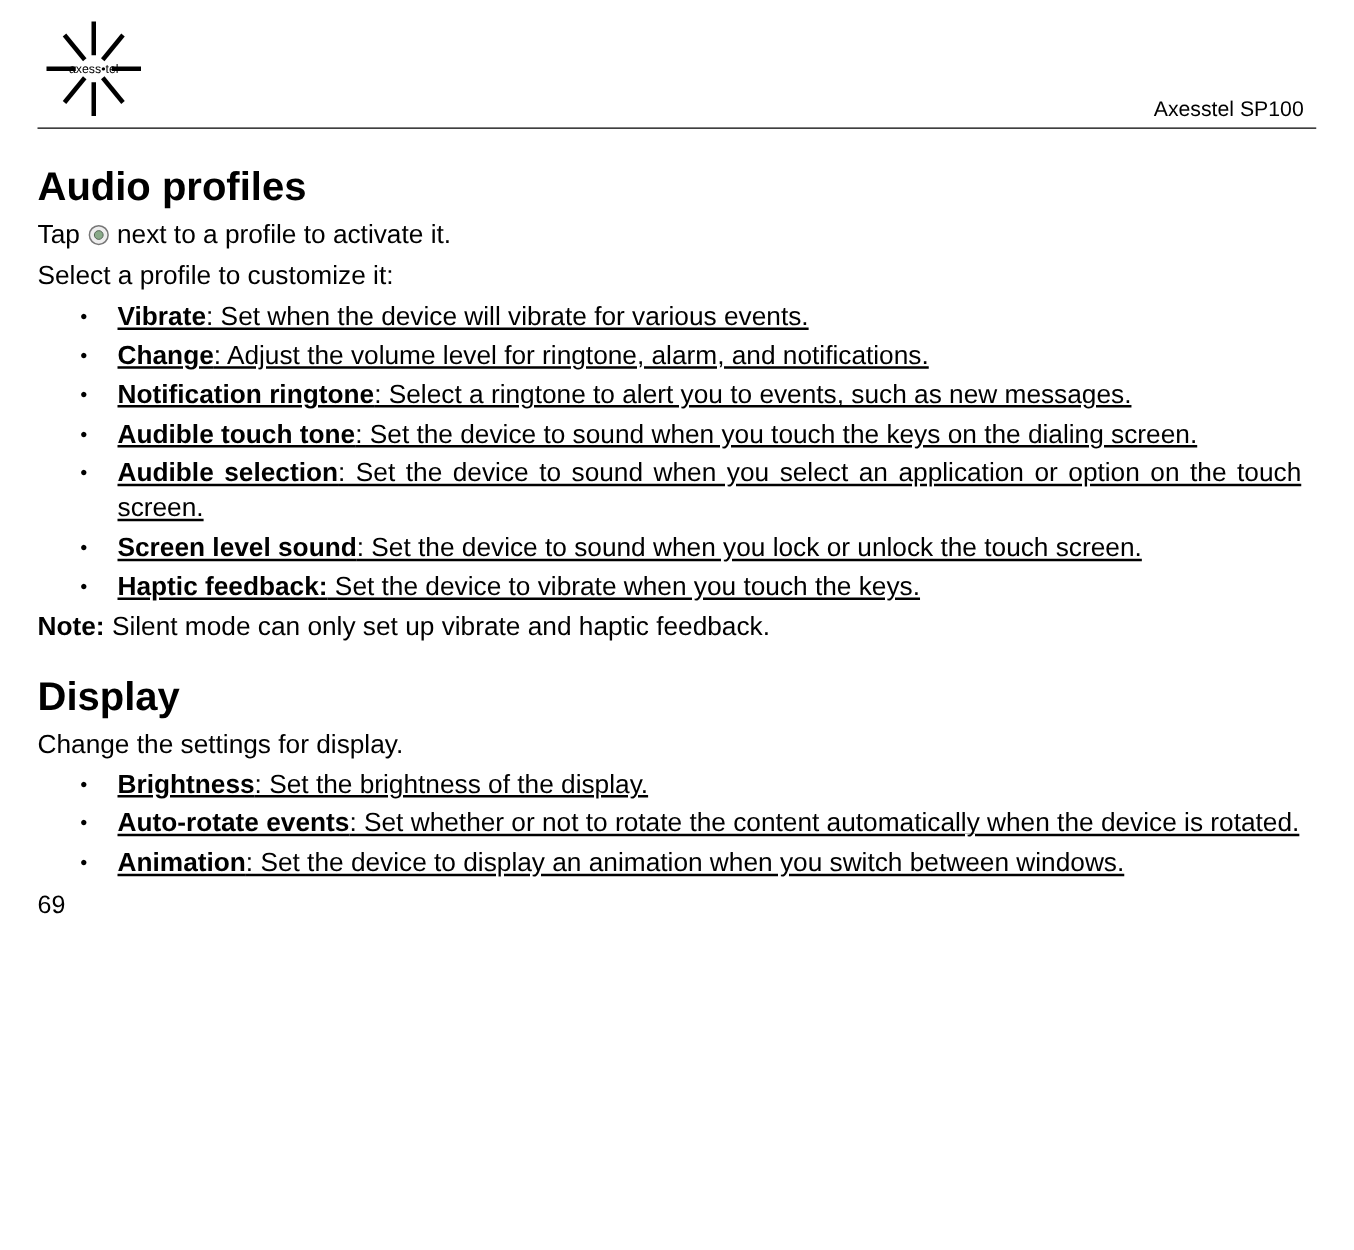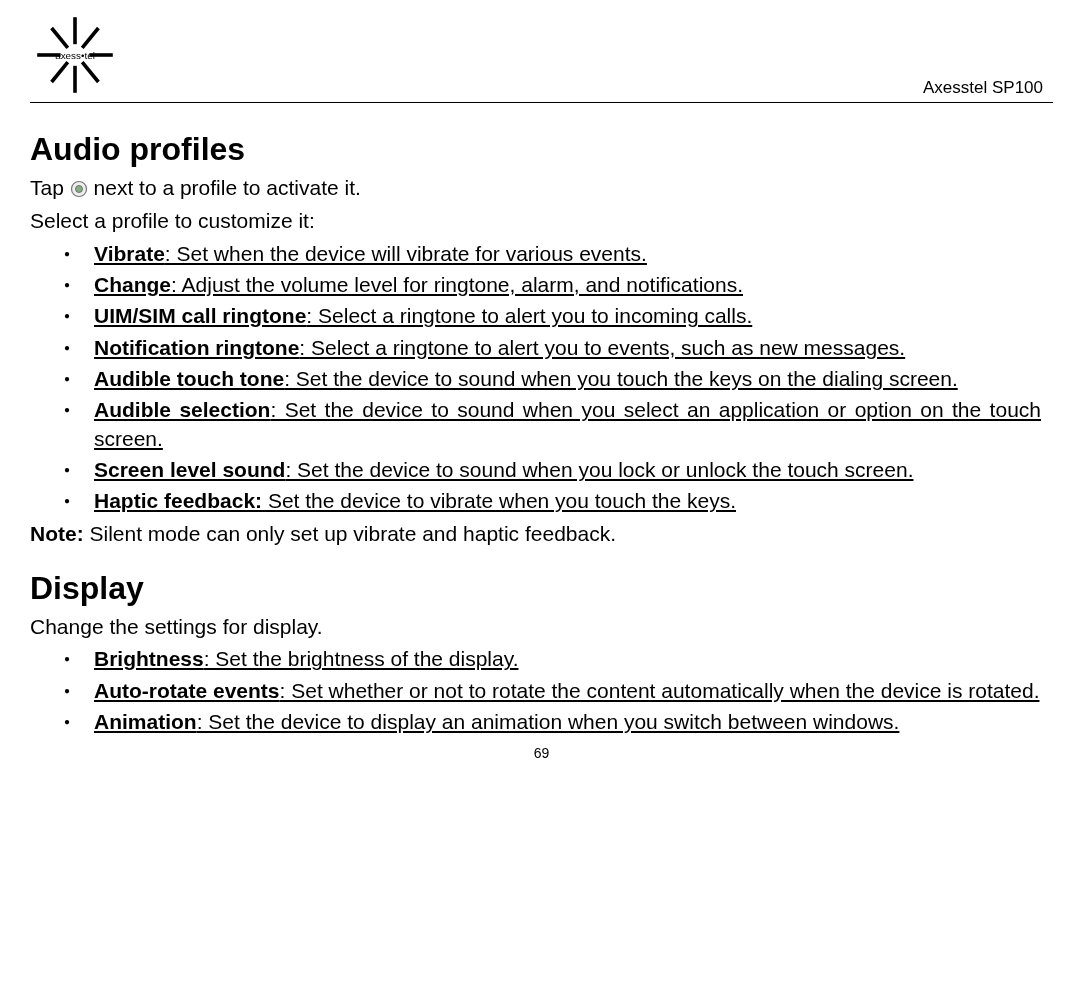--- a/index.html
+++ b/index.html
@@ -65,23 +65,22 @@
     margin-top: 22px;
   }
   .note-row {
     margin: 4px 0 0 0;
   }
   .radio-icon {
     display: inline-block;
     vertical-align: -3px;
   }
   .page-number {
-    text-align: center;
     margin-top: 8px;
-    font-size: 14px;
+    font-size: 20px;
   }
 </style>
 </head>
 <body>
 
 <div class="page">
 
   <div class="header">
     <div class="logo">
       <svg viewBox="0 0 100 100" width="90" height="90">
@@ -112,21 +111,20 @@
       </svg>
     </span>
     <span> next to a profile to activate it.</span>
   </p>
 
   <p class="body-text">Select a profile to customize it:</p>
 
   <ul>
     <li><span class="bold">Vibrate</span><span>: Set when the device will vibrate for various events.</span></li>
     <li><span class="bold">Change</span><span>: Adjust the volume level for ringtone, alarm, and notifications.</span></li>
-    <li><span class="bold">UIM/SIM call ringtone</span><span>: Select a ringtone to alert you to incoming calls.</span></li>
     <li><span class="bold">Notification ringtone</span><span>: Select a ringtone to alert you to events, such as new messages.</span></li>
     <li><span class="bold">Audible touch tone</span><span>: Set the device to sound when you touch the keys on the dialing screen.</span></li>
     <li><span class="bold">Audible selection</span><span>: Set the device to sound when you select an application or option on the touch screen.</span></li>
     <li><span class="bold">Screen level sound</span><span>: Set the device to sound when you lock or unlock the touch screen.</span></li>
     <li><span class="bold">Haptic feedback:</span><span> Set the device to vibrate when you touch the keys.</span></li>
   </ul>
 
   <p class="body-text note-row">
     <span class="bold">Note:  </span><span>Silent mode can only set up vibrate and haptic feedback.</span>
   </p>

